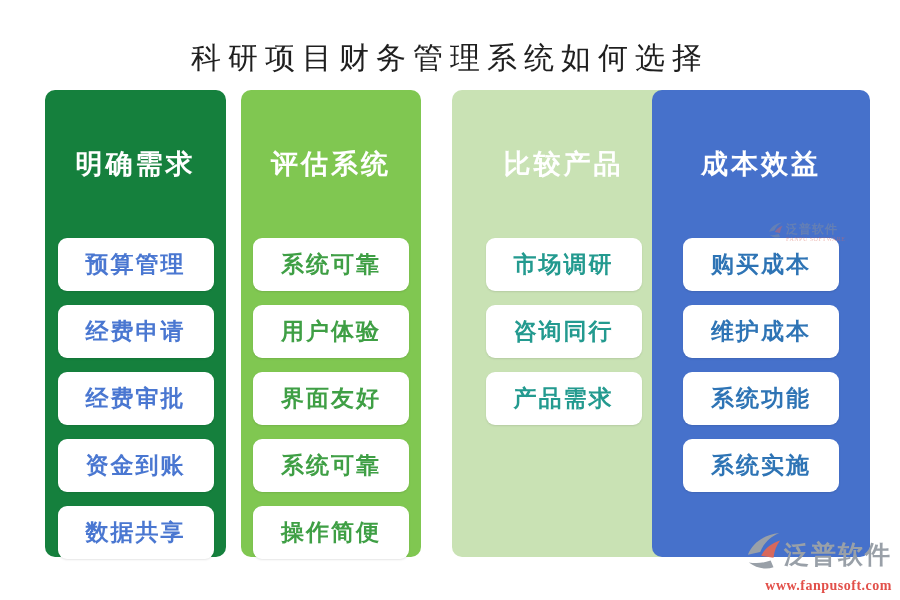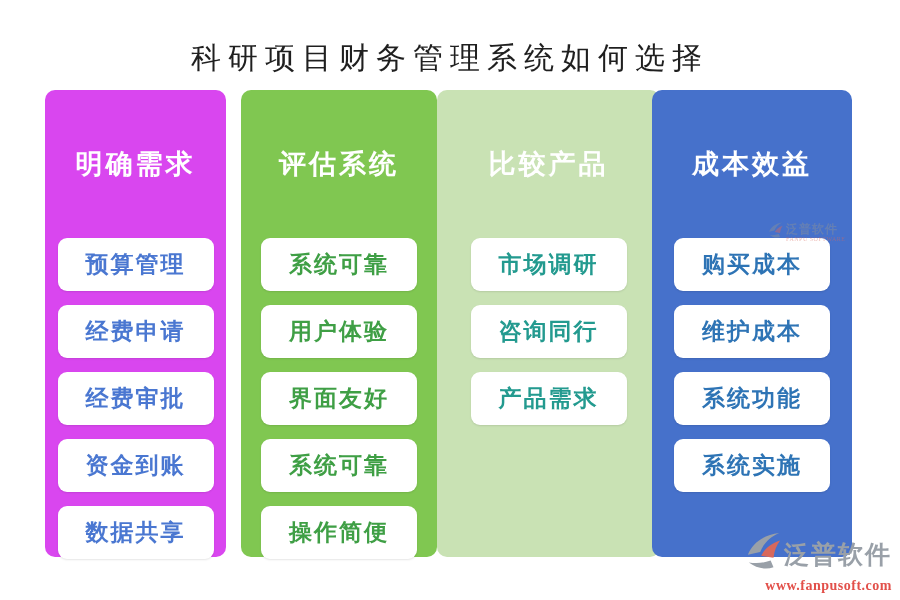--- a/index.html
+++ b/index.html
@@ -9,23 +9,23 @@
     overflow:hidden;
   }
   .page-title{
     position:absolute;top:18px;left:0;width:900px;text-align:center;
     font-size:30px;font-weight:normal;color:#1f1f1f;letter-spacing:7px;
   }
   .col{
     position:absolute;top:90px;height:467px;border-radius:10px;
   }
   .col-1{left:45px;width:181px;}
-  .col-2{left:241px;width:196px;}
-  .col-3{left:437px;width:223px;}
-  .col-4{left:652px;width:200px;}
+  .col-2{left:241px;width:180px;}
+  .col-3{left:452px;width:223px;}
+  .col-4{left:652px;width:218px;}
   .col-header{
     height:103px;display:flex;align-items:center;justify-content:center;
     color:#ffffff;font-size:27px;font-weight:bold;letter-spacing:3px;
   }
   .item{
     width:156px;height:53px;margin:0 auto 14px auto;background:#ffffff;
     border-radius:9px;display:flex;align-items:center;justify-content:center;
     font-size:23px;font-weight:bold;letter-spacing:2px;
     box-shadow:0 1px 2px rgba(0,0,0,0.10);
   }
@@ -44,21 +44,21 @@
   .brand-name{font-size:25px;font-weight:bold;letter-spacing:2px;line-height:1;}
   .brand-url{font-size:14px;font-weight:bold;letter-spacing:0.5px;margin-top:2px;}
 </style>
 </head>
 <body>
 
 <div id="stage">
 
   <h1 class="page-title">科研项目财务管理系统如何选择</h1>
 
-  <section class="col col-1" style="background-color: #d946ef; text-align: right;">
+  <section class="col col-1" style="background-color: #15803d; text-align: right;">
     <h2 class="col-header">明确需求</h2>
     <div style="color: rgb(74, 119, 209);">
       <div class="item">预算管理</div>
       <div class="item">经费申请</div>
       <div class="item">经费审批</div>
       <div class="item">资金到账</div>
       <div class="item">数据共享</div>
     </div>
   </section>
 

